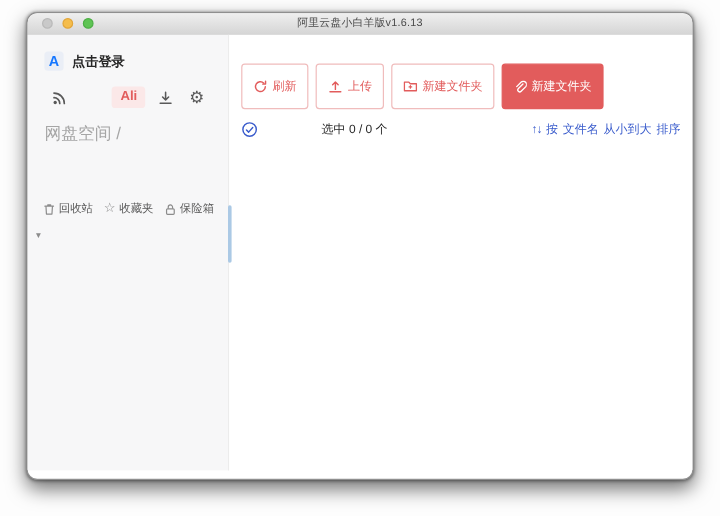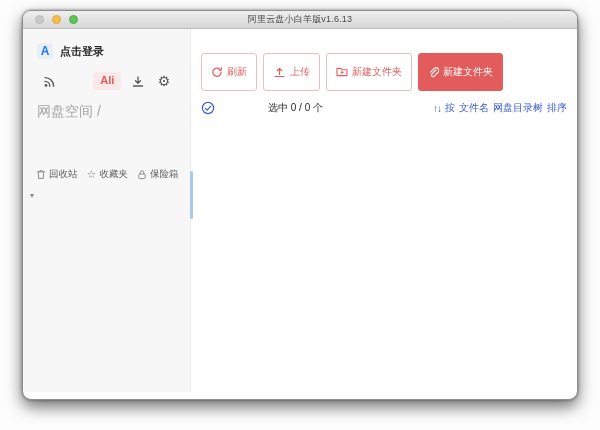--- a/index.html
+++ b/index.html
@@ -225,21 +225,21 @@
                 <path d="M4.4 7.3l1.8 1.8 3.4-3.8" fill="none" stroke="currentColor" stroke-width="1.2" stroke-linecap="round" stroke-linejoin="round"></path>
               </svg>
             </span>
             <span class="selected-count">选中 0 / 0 个</span>
           </div>
 
           <div class="sort-ctl">
             <span class="sort-arrows">↑↓</span>
             <span>按</span>
             <span>文件名</span>
-            <span>网盘目录树</span>
+            <span>从小到大</span>
             <span>排序</span>
           </div>
         </div>
 
       </div>
     </div>
   </div>
 </div>
 
 </body></html>

